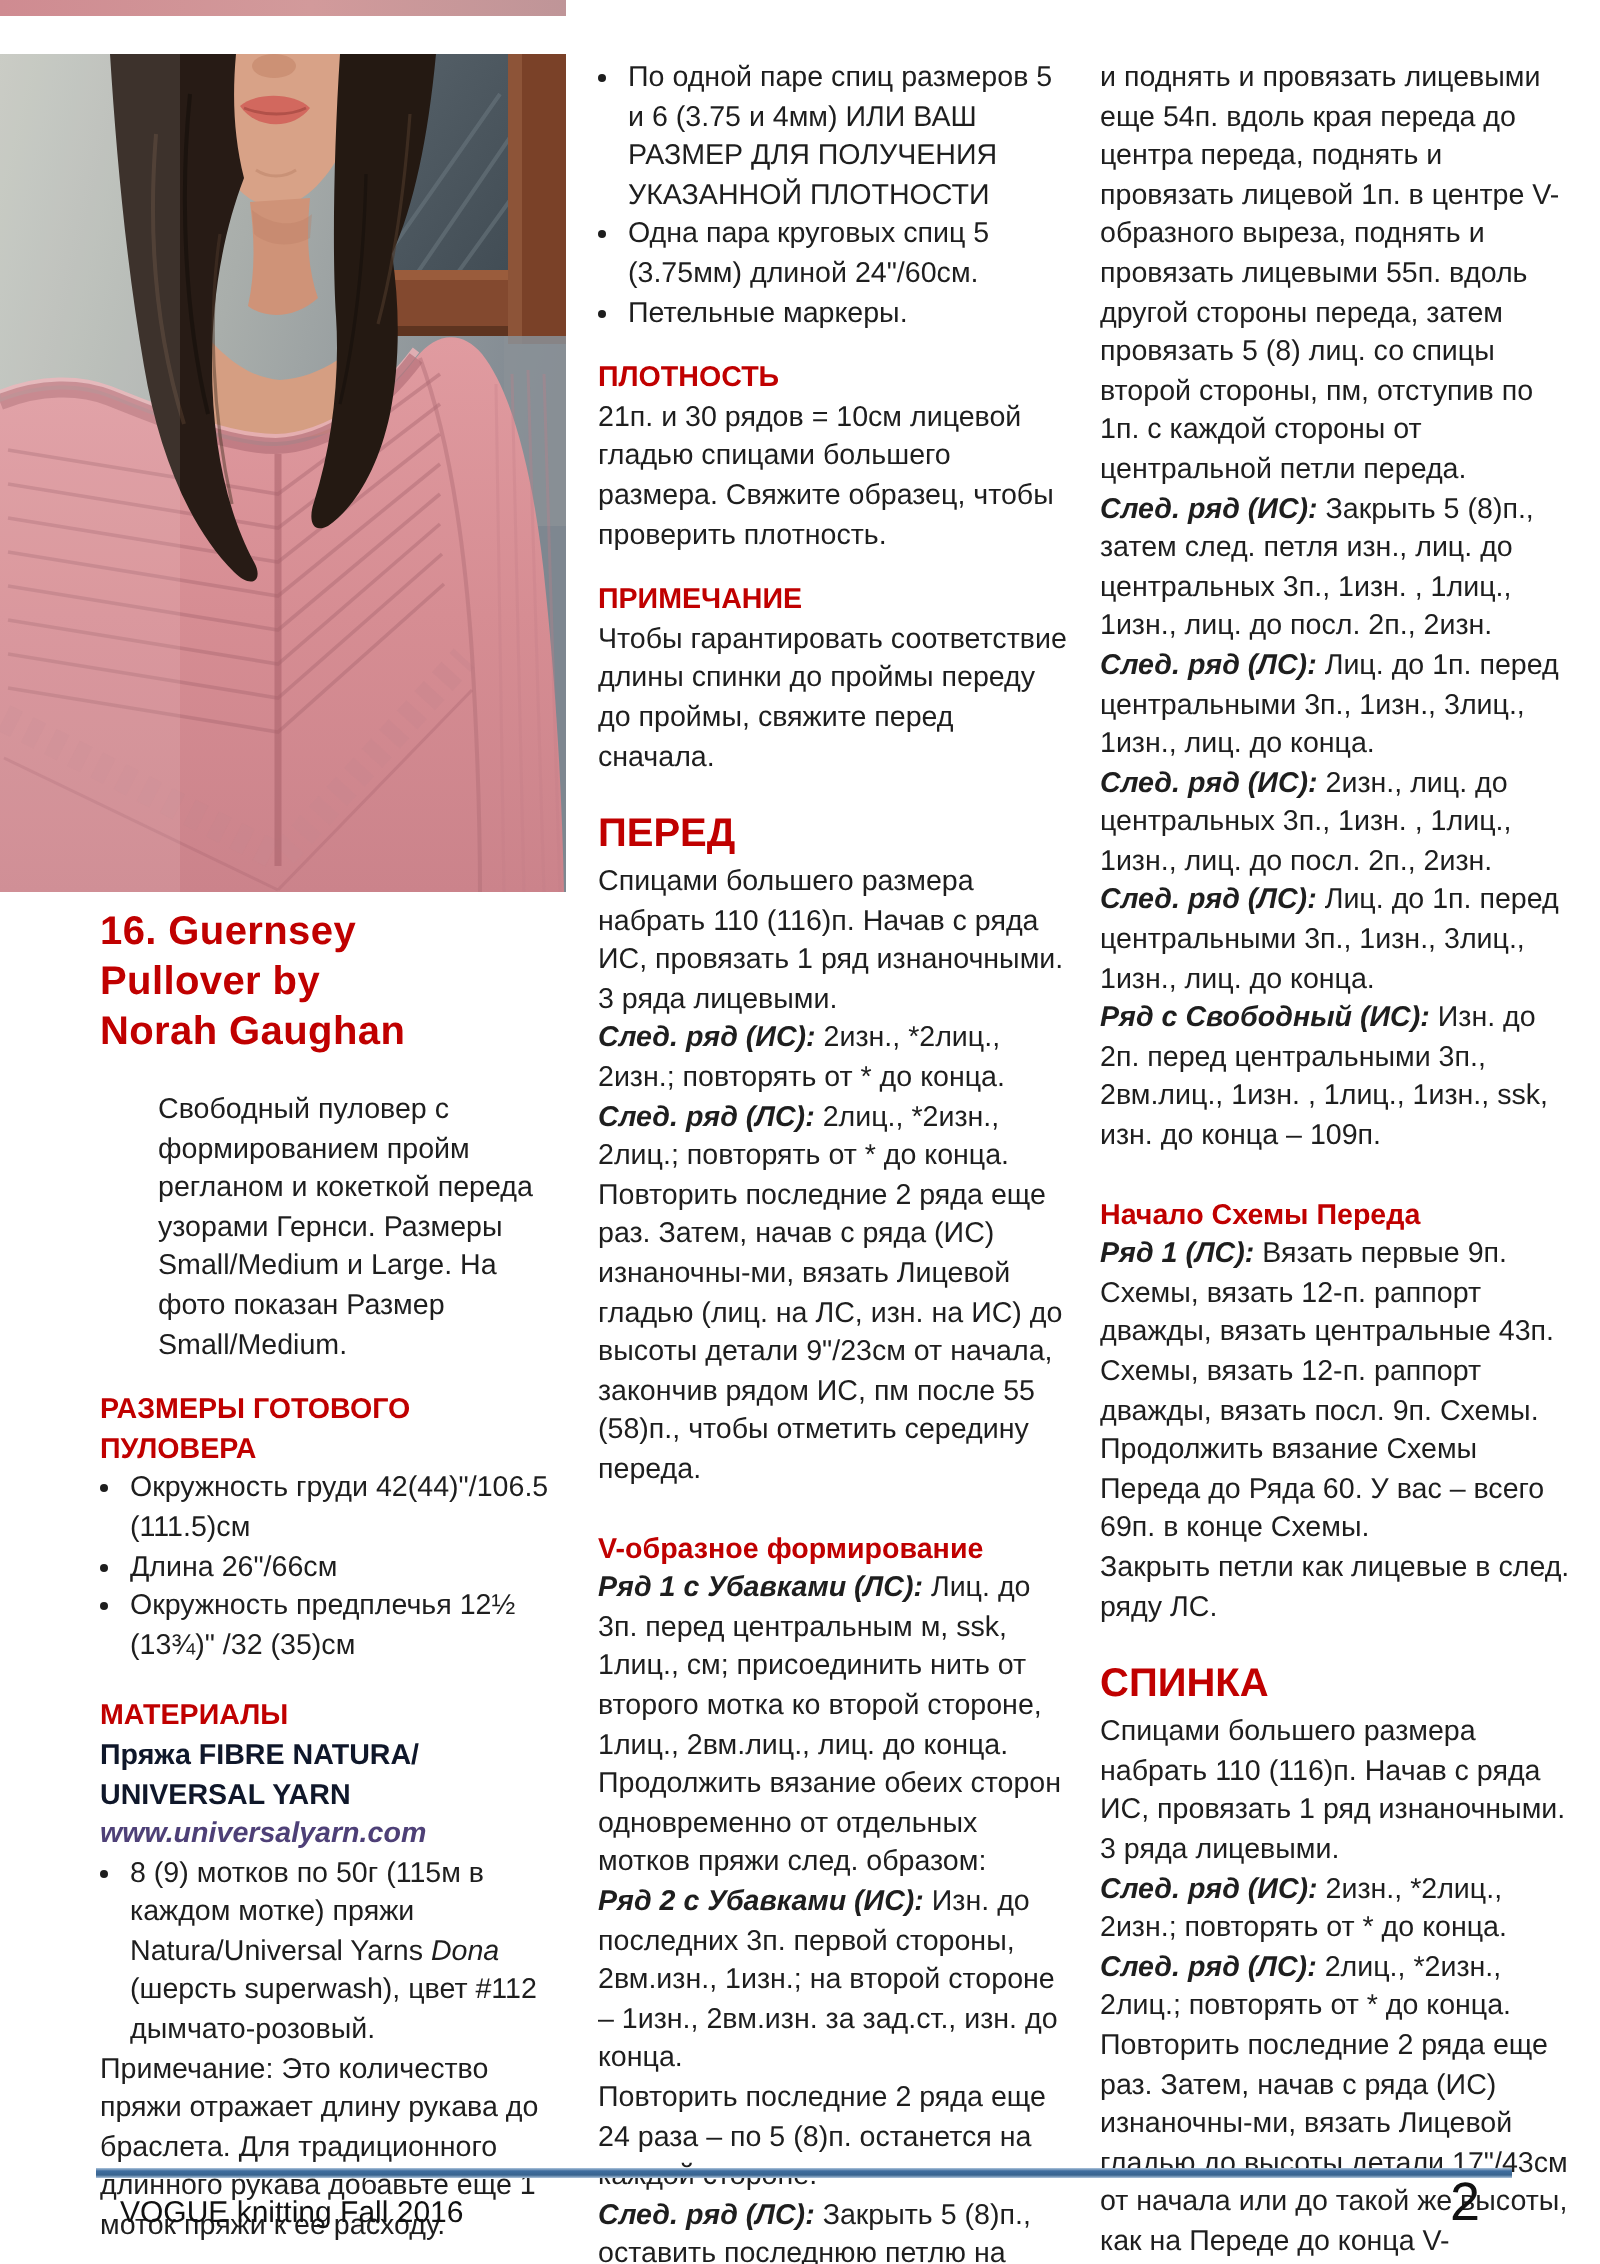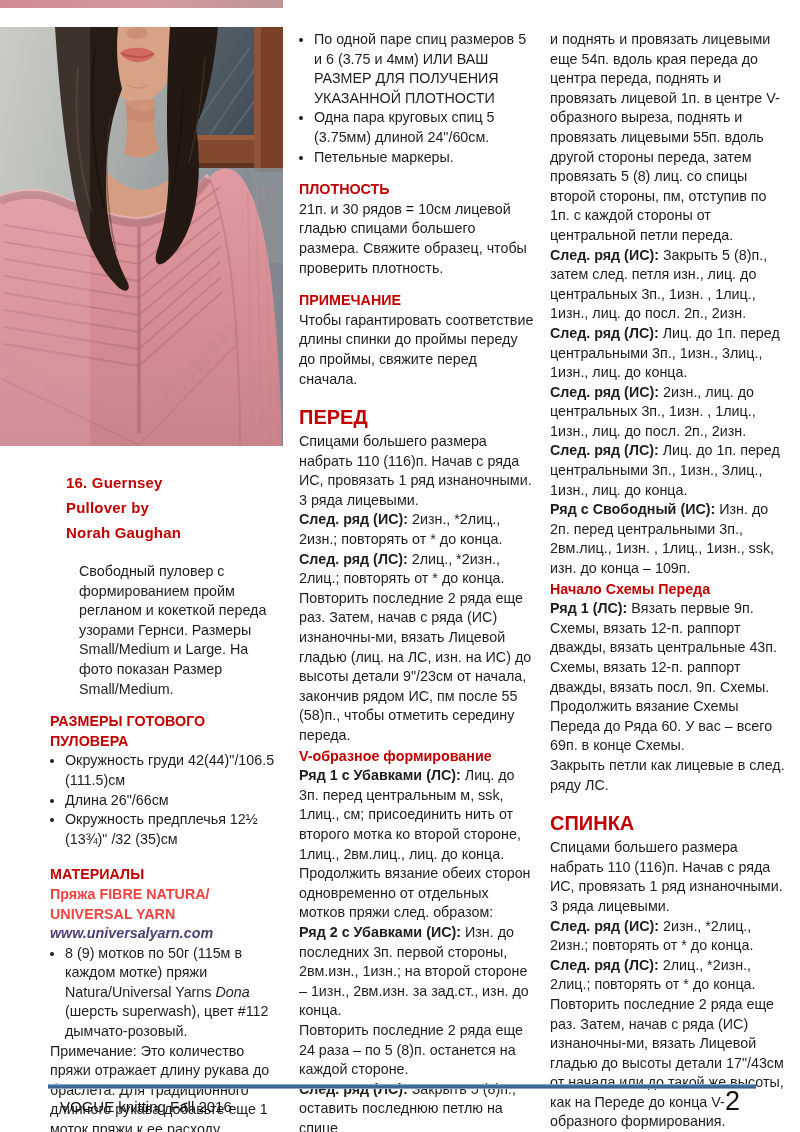--- a/index.html
+++ b/index.html
@@ -10,32 +10,32 @@
   
   .photo-strip{position:absolute;left:0;top:0;width:283px;height:8px;
     background:linear-gradient(90deg,#cf8b91 0%,#d29a9b 55%,#bf9598 100%);}
   .photo{position:absolute;left:0;top:27px;width:283px;height:419px;}
   
   .col{position:absolute;font-size:14.3px;line-height:19.6px;}
   .col-left-text{left:50px;top:454px;width:233px;}
   .col-mid{left:299px;top:30px;width:236px;}
   .col-right{left:550px;top:30px;width:238px;}
   p{margin:0;}
-  .lead{font-weight:bold;}
+  .lead{font-weight:bold;font-style:italic;}
   ul{list-style:disc;margin:0;padding-left:15px;}
   li{margin:0;}
   .pattern-title{
-    color:#C00000;font-weight:bold;font-size:15px;line-height:25px;
-    white-space:pre-line;letter-spacing:.2px;margin:16px;
+    color:#C00000;font-weight:bold;font-size:20px;line-height:25px;
+    white-space:pre-line;letter-spacing:.2px;margin:0;
   }
   .intro{margin-top:17px;margin-left:29px;}
   .h-small{color:#C00000;font-weight:bold;margin:13px 0 0 0;font-size:14.3px;line-height:19.6px;}
-  .h-small.tight{margin-top:1px;}
+  .h-small.tight{margin-top:20px;}
   .h-big{color:#C00000;font-weight:bold;font-size:20px;line-height:24px;margin:16px 0 3px 0;}
-  .brand{color:#ef4444;font-weight:bold;white-space:pre-line;}
+  .brand{color:#0f172a;font-weight:bold;white-space:pre-line;}
   .brand-url{color:#4E4077;font-weight:bold;text-decoration:none;display:inline-block;font-style:italic;}
   .yarn-italic{font-style:italic;text-align:center;}
   
   .footer-rule{position:absolute;left:48px;top:1084px;width:708px;height:5px;
     background:linear-gradient(180deg,#aec5dc 0%,#3f6d9e 30%,#39648f 70%,#aec5dc 100%);}
   .footer-text{position:absolute;left:60px;top:1098px;font-size:15px;color:#111;}
   .page-number{position:absolute;left:700px;top:1086px;width:40px;text-align:right;
     font-size:27px;line-height:30px;color:#111;}
 </style>
 </head>

